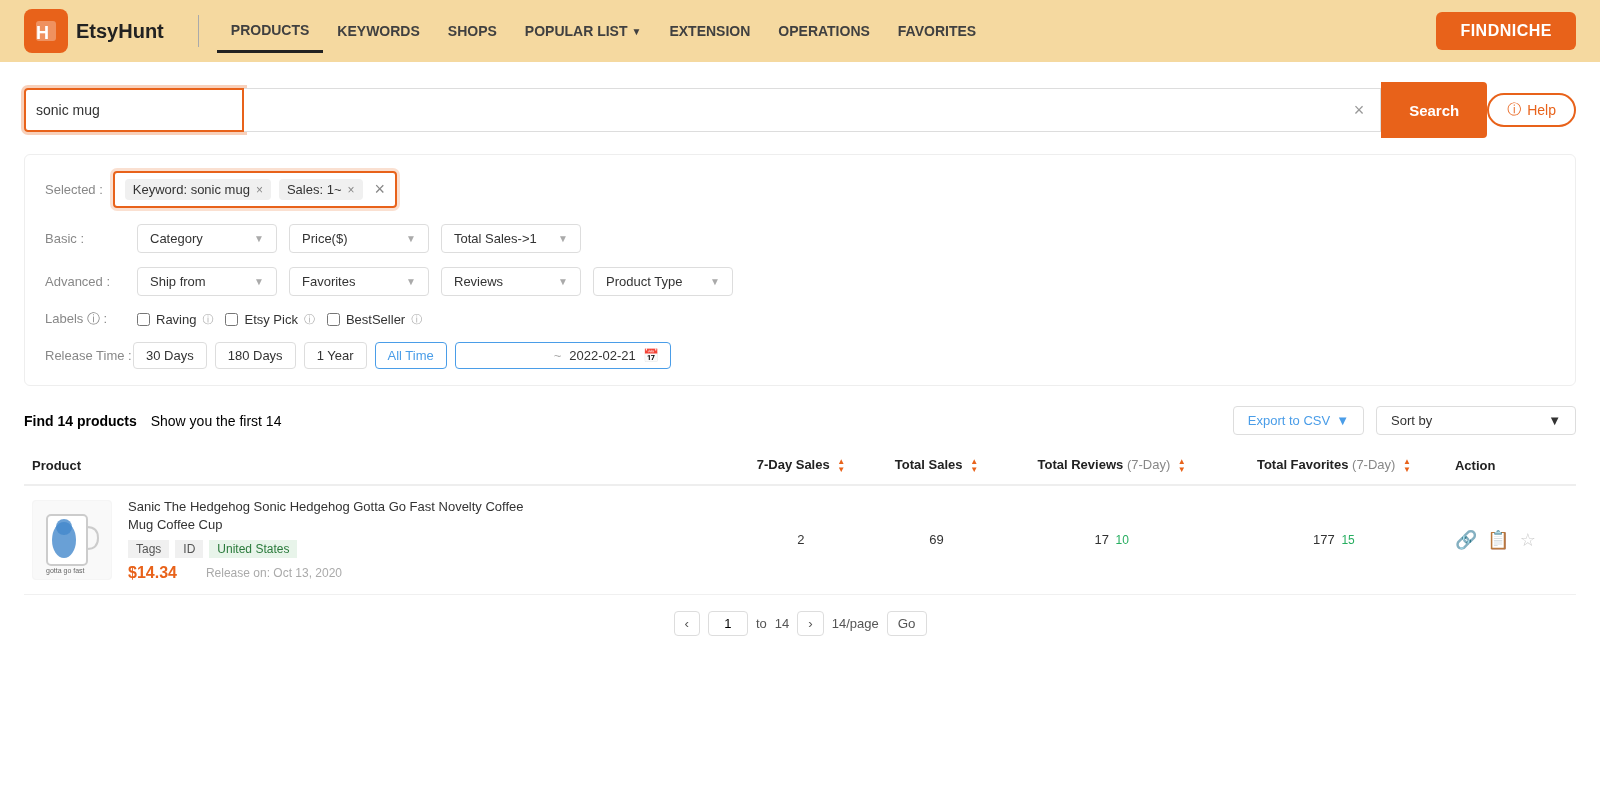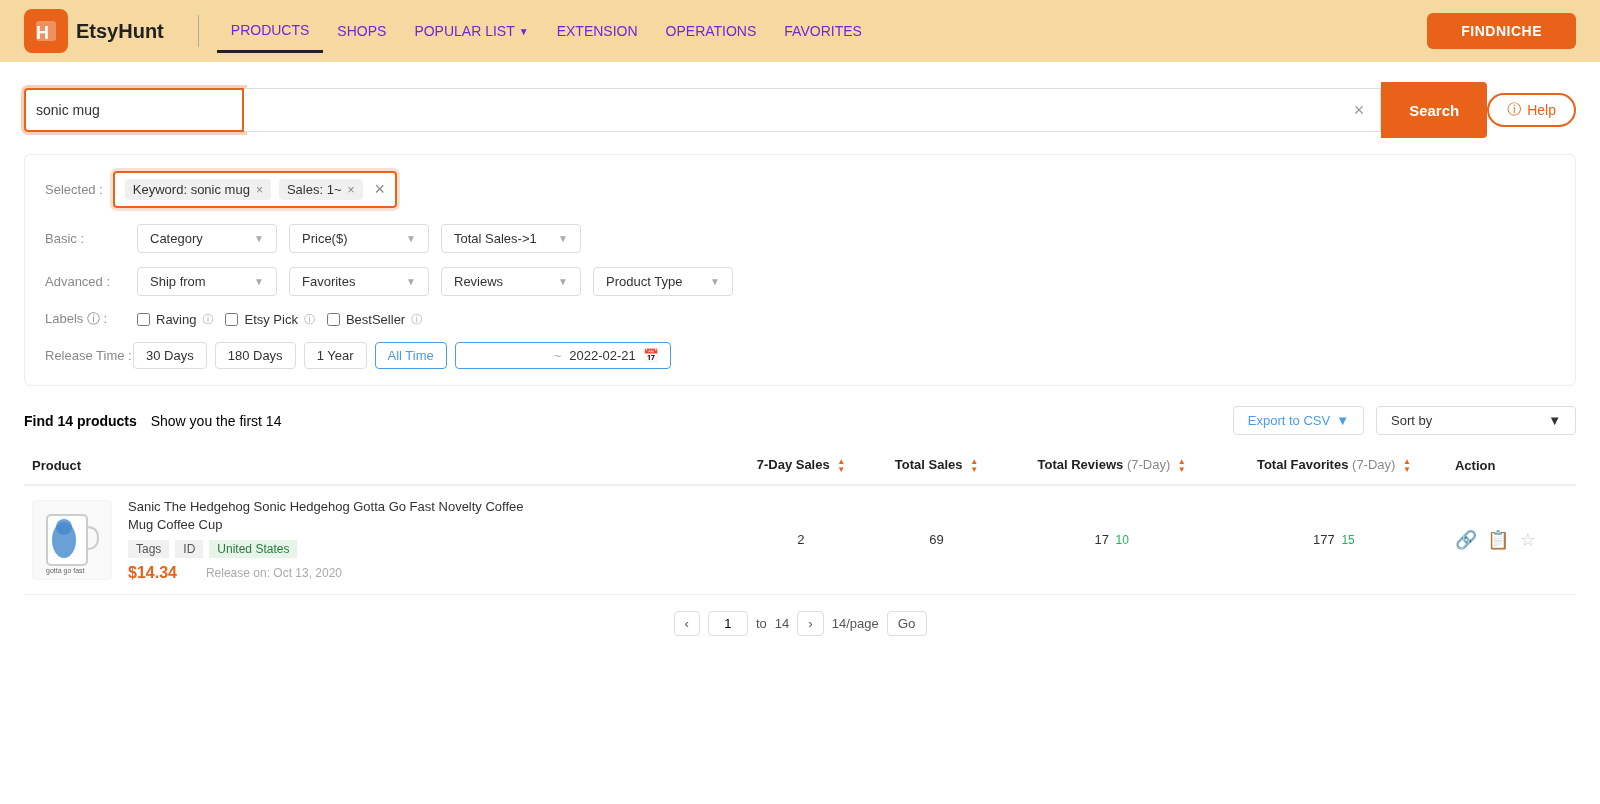--- a/index.html
+++ b/index.html
@@ -32,40 +32,40 @@
     }
     .nav-divider {
       width: 1px; height: 32px; background: #aaa;
       margin: 0 18px;
     }
     .nav-links {
       display: flex; align-items: center; gap: 0;
       flex: 1;
     }
     .nav-link {
-      color: #6d28d9; text-decoration: none;
-      font-size: 14px; font-weight: 400;
+      color: #404040; text-decoration: none;
+      font-size: 14px; font-weight: 700;
       padding: 0 14px; height: 44px;
       display: flex; align-items: center;
       cursor: pointer;
       position: relative;
     }
     .nav-link.active {
       border-bottom: 3px solid #222;
     }
     .nav-link .dropdown-arrow {
       margin-left: 4px; font-size: 10px;
     }
     .nav-findniche {
       background: #e8621a;
       color: #fff;
       border: none;
       border-radius: 6px;
-      padding: 10px 34px;
-      font-size: 14px;
+      padding: 10px 24px;
+      font-size: 16px;
       font-weight: bold;
       cursor: pointer;
       letter-spacing: 0.5px;
     }
 
     
     .main-content {
       padding: 20px 24px;
     }
 
@@ -399,20 +399,21 @@
       <svg width="28" height="28" viewBox="0 0 28 28" fill="none">
         <rect x="4" y="4" width="20" height="20" rx="3" fill="white" opacity="0.3"></rect>
         <text x="4" y="22" font-size="18" font-weight="bold" fill="white">H</text>
       </svg>
     </div>
     <span class="nav-logo-text">EtsyHunt</span>
   </div>
   <div class="nav-divider"></div>
   <div class="nav-links">
     <a class="nav-link active">PRODUCTS</a>
+    <a class="nav-link">KEYWORDS</a>
     <a class="nav-link">SHOPS</a>
     <a class="nav-link">
       <span>POPULAR LIST</span>
       <span class="dropdown-arrow">▼</span>
     </a>
     <a class="nav-link">EXTENSION</a>
     <a class="nav-link">OPERATIONS</a>
     <a class="nav-link">FAVORITES</a>
   </div>
   <button class="nav-findniche">FINDNICHE</button>

